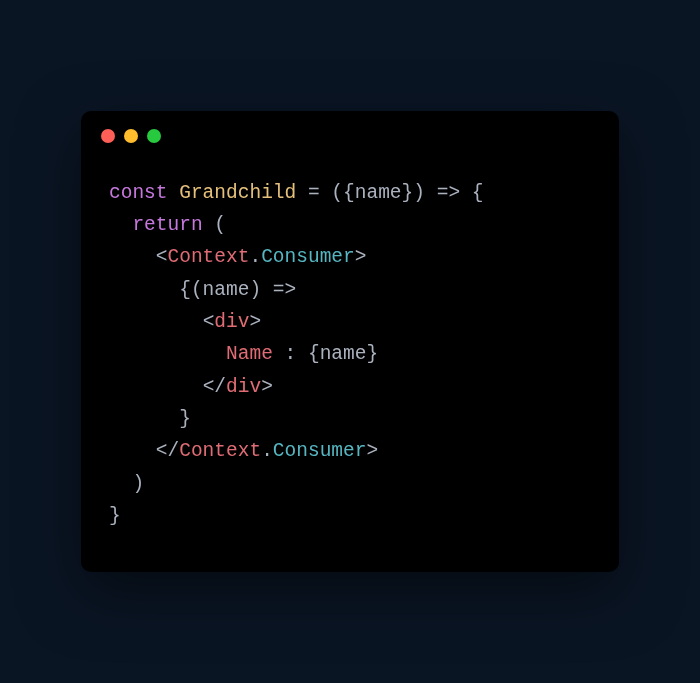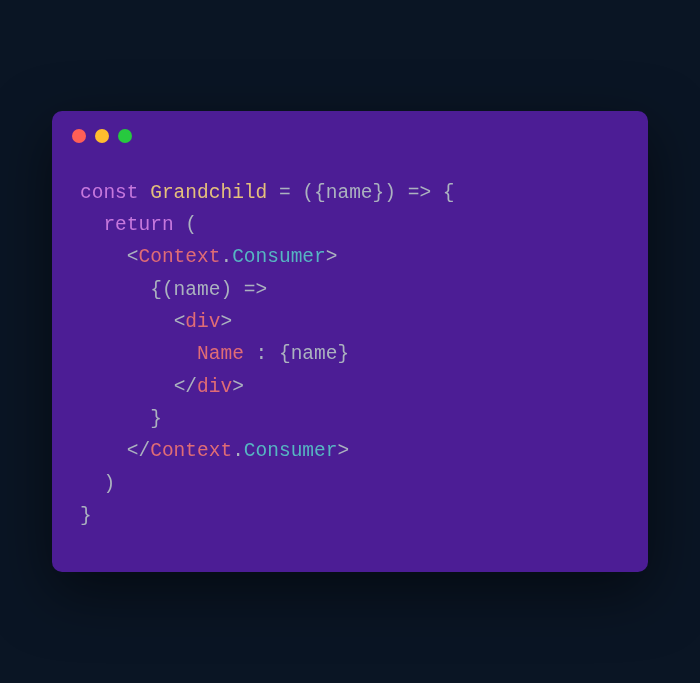--- a/index.html
+++ b/index.html
@@ -10,22 +10,22 @@
     body {
       width: 700px;
       height: 683px;
       background: #0a1524;
       display: flex;
       align-items: center;
       justify-content: center;
       font-family: 'SF Mono', 'Monaco', 'Consolas', 'Courier New', monospace;
     }
     .window {
-      width: 596px;
-      background: #4c1d95;
+      width: 538px;
+      background: #000000;
       border-radius: 10px;
       box-shadow: 0 20px 60px rgba(0,0,0,0.5);
       overflow: hidden;
     }
     .titlebar {
       padding: 18px 20px 10px 20px;
       display: flex;
       gap: 9px;
     }
     .dot {

